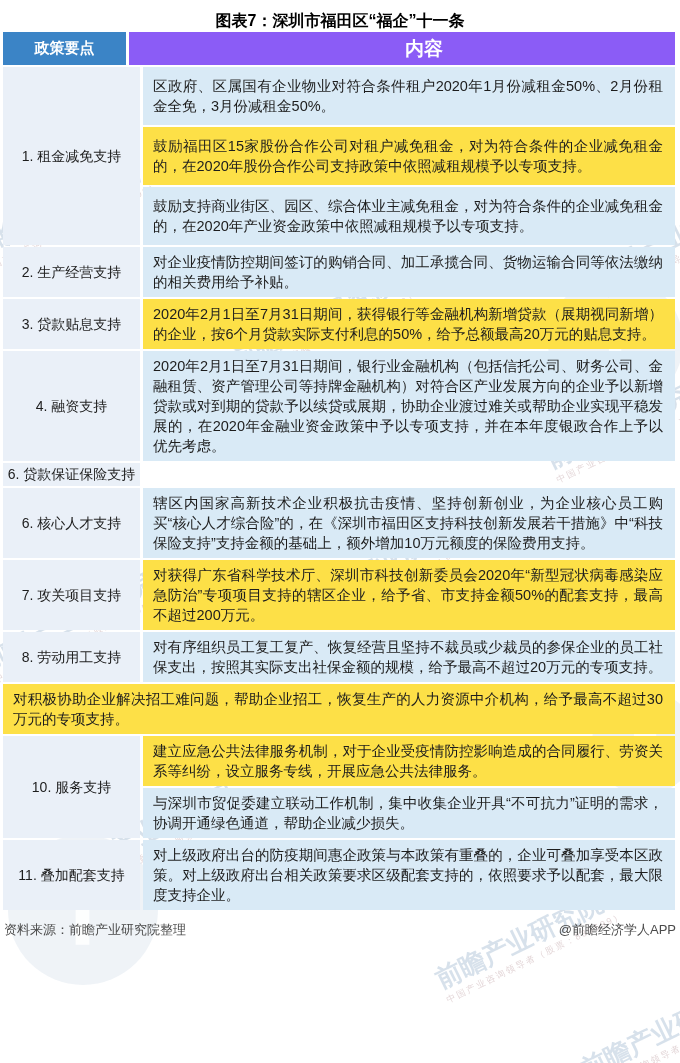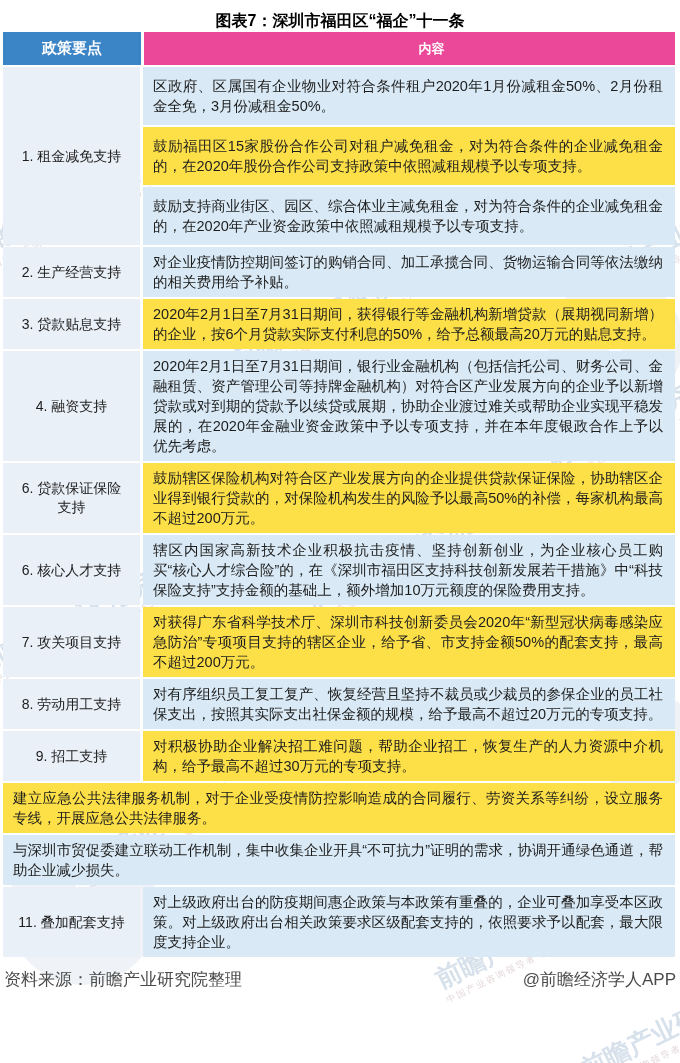--- a/index.html
+++ b/index.html
@@ -24,51 +24,51 @@
   .tbl{
     position:relative;
     z-index:2;
     margin:0 5px 0 3px;
   }
   .hdr{
     display:flex;
     margin-bottom:2px;
   }
   .hdr-left{
-    width:138px;
+    width:123px;
     min-height:33px;
     background:#3b84c6;
     color:#ffffff;
     font-weight:bold;
     font-size:15px;
     display:flex;align-items:center;justify-content:center;
     margin-right:3px;
     flex-shrink:0;
   }
   .hdr-right{
     flex:1;
-    background:#ec4899;
+    background:#8b5cf6;
     color:#ffffff;
     font-weight:bold;
-    font-size:13px;
+    font-size:19px;
     display:flex;align-items:center;justify-content:center;padding-left:44px;
   }
   .group{
     display:flex;
     margin-bottom:2px;
   }
   .label-cell{
     width:137px;
     flex-shrink:0;
     background:#eaf0f8;
     display:flex;align-items:center;justify-content:center;
     text-align:center;
     font-size:14px;
     line-height:19px;
-    padding:2px 12px;
+    padding:2px 2px;
     box-sizing:border-box;
     margin-right:3px;
   }
   .content-col{
     flex:1;
     display:flex;
     flex-direction:column;
   }
   .content-cell{
     font-size:14.5px;
@@ -77,21 +77,21 @@
     text-align:justify;
   }
   .content-cell + .content-cell{margin-top:2px;}
   .content-cell.pad-lg{padding-top:9px;padding-bottom:9px;}
   .bg-blue{background:#d9eaf6;}
   .bg-white{background:#fde047;}
   .footer{
     display:flex;
     justify-content:space-between;
     align-items:flex-end;
-    font-size:17px;
+    font-size:13px;
     color:#4a4a4a;
     padding:9px 4px 0 4px;
     position:relative;
     z-index:2;
     gap:31px;
   }
   
   .wm{
     position:absolute;
     z-index:1;
@@ -175,49 +175,46 @@
           </div>
         </div>
         <div class="group">
           <div class="label-cell">4. 融资支持</div>
           <div class="content-col">
             <div class="content-cell bg-blue">2020年2月1日至7月31日期间，银行业金融机构（包括信托公司、财务公司、金融租赁、资产管理公司等持牌金融机构）对符合区产业发展方向的企业予以新增贷款或对到期的贷款予以续贷或展期，协助企业渡过难关或帮助企业实现平稳发展的，在2020年金融业资金政策中予以专项支持，并在本年度银政合作上予以优先考虑。</div>
           </div>
         </div>
         <div class="group">
           <div class="label-cell">6. 贷款保证保险支持</div>
-          <div class="content-col">
-            <div class="content-cell bg-white">鼓励辖区保险机构对符合区产业发展方向的企业提供贷款保证保险，协助辖区企业得到银行贷款的，对保险机构发生的风险予以最高50%的补偿，每家机构最高不超过200万元。</div>
-          </div>
         </div>
         <div class="group">
           <div class="label-cell">6. 核心人才支持</div>
           <div class="content-col">
             <div class="content-cell bg-blue">辖区内国家高新技术企业积极抗击疫情、坚持创新创业，为企业核心员工购买“核心人才综合险”的，在《深圳市福田区支持科技创新发展若干措施》中“科技保险支持”支持金额的基础上，额外增加10万元额度的保险费用支持。</div>
           </div>
         </div>
         <div class="group">
           <div class="label-cell">7. 攻关项目支持</div>
           <div class="content-col">
             <div class="content-cell bg-white">对获得广东省科学技术厅、深圳市科技创新委员会2020年“新型冠状病毒感染应急防治”专项项目支持的辖区企业，给予省、市支持金额50%的配套支持，最高不超过200万元。</div>
           </div>
         </div>
         <div class="group">
           <div class="label-cell">8. 劳动用工支持</div>
           <div class="content-col">
             <div class="content-cell bg-blue">对有序组织员工复工复产、恢复经营且坚持不裁员或少裁员的参保企业的员工社保支出，按照其实际支出社保金额的规模，给予最高不超过20万元的专项支持。</div>
           </div>
         </div>
         <div class="group">
-          <div class="label-cell">9. 招工支持</div>
           <div class="content-col">
             <div class="content-cell bg-white">对积极协助企业解决招工难问题，帮助企业招工，恢复生产的人力资源中介机构，给予最高不超过30万元的专项支持。</div>
           </div>
         </div>
         <div class="group">
+          <div class="label-cell">10. 服务支持</div>
           <div class="content-col">
             <div class="content-cell bg-white">建立应急公共法律服务机制，对于企业受疫情防控影响造成的合同履行、劳资关系等纠纷，设立服务专线，开展应急公共法律服务。</div>
             <div class="content-cell bg-blue">与深圳市贸促委建立联动工作机制，集中收集企业开具“不可抗力”证明的需求，协调开通绿色通道，帮助企业减少损失。</div>
           </div>
         </div>
         <div class="group">
           <div class="label-cell">11. 叠加配套支持</div>
           <div class="content-col">
             <div class="content-cell bg-blue">对上级政府出台的防疫期间惠企政策与本政策有重叠的，企业可叠加享受本区政策。对上级政府出台相关政策要求区级配套支持的，依照要求予以配套，最大限度支持企业。</div>
           </div>

